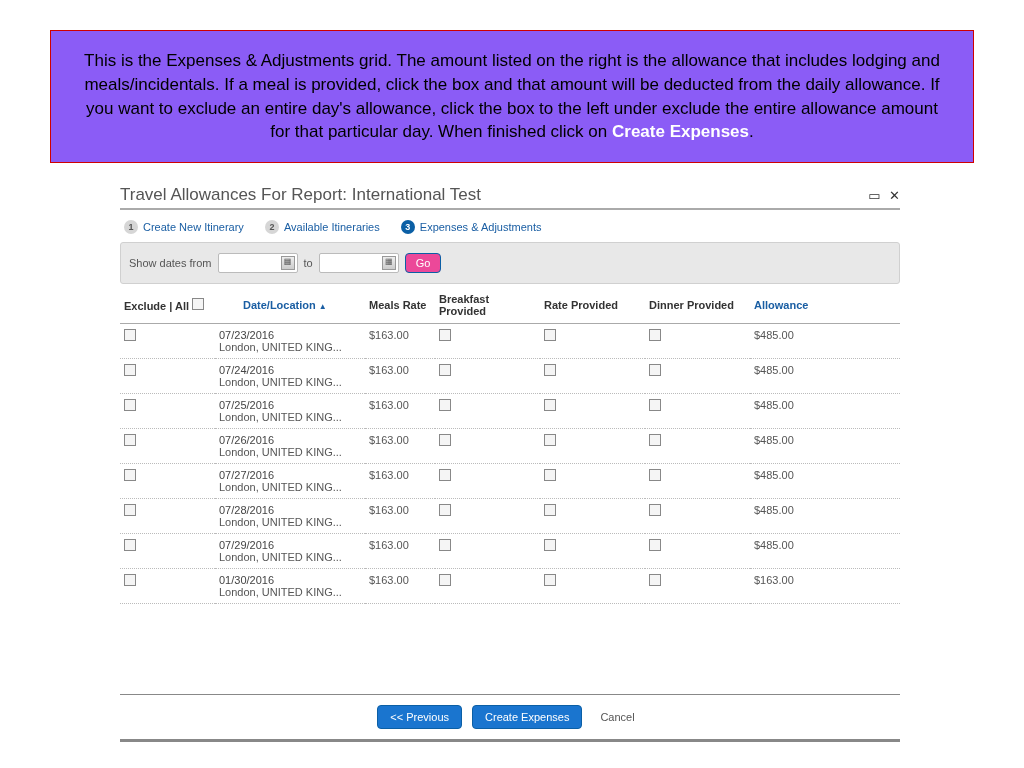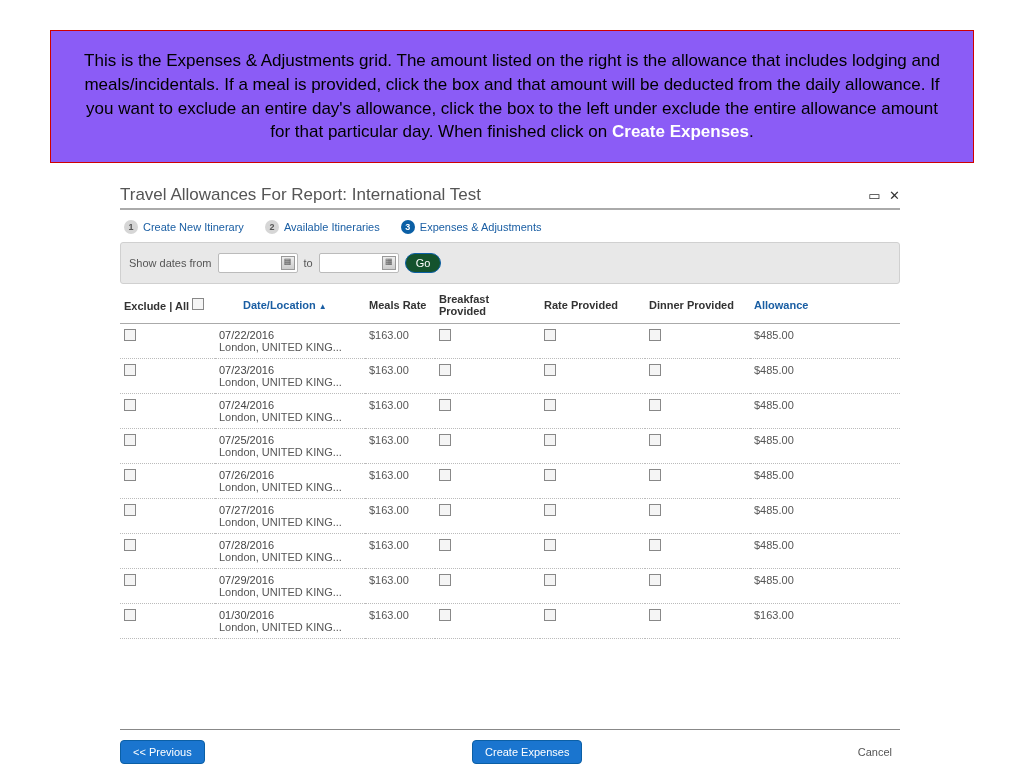--- a/index.html
+++ b/index.html
@@ -27,34 +27,34 @@
            margin-right: 5px; font-weight: bold; }
   .badge.active { background: #0b5fa5; color: #fff; }
   .step a { color: #1a5ea3; text-decoration: none; }
   .step.active a { color: #1a5ea3; font-weight: normal; }
   .filterbar {
     background: #e8e8e8; border: 1px solid #d0d0d0; border-radius: 3px;
     padding: 10px 8px; display: flex; align-items: center; gap: 6px; font-size: 11px; color: #555;
   }
   .dateinput { display: inline-flex; align-items: center; background: #fff; border: 1px solid #bbb; border-radius: 2px; height: 20px; width: 80px; position: relative; }
   .dateinput .cal { position: absolute; right: 2px; top: 2px; width: 14px; height: 14px; background: linear-gradient(#eee,#ccc); border: 1px solid #999; font-size: 8px; text-align: center; line-height: 10px; }
-  .gobtn { background: #14532d; color: #fff; border: 1px solid #0b5fa5; border-radius: 10px; padding: 3px 10px; font-size: 11px; cursor: pointer; }
+  .gobtn { background: #ec4899; color: #fff; border: 1px solid #0b5fa5; border-radius: 4px; padding: 3px 10px; font-size: 11px; cursor: pointer; }
   table { width: 100%; border-collapse: collapse; margin-top: 4px; }
   thead th { font-size: 11px; font-weight: bold; color: #333; text-align: left; padding: 5px 4px 6px; border-bottom: 1px solid #aaa; }
   thead th.sortcol a { color: #1a5ea3; text-decoration: none; padding-left: 24px; }
   thead th.right, tbody td.right { text-align: left; }
   thead th.center, tbody td.center { text-align: left; }
   thead th.allow a { color: #1a5ea3; }
   tbody tr { border-bottom: 1px dotted #bbb; }
   tbody td { padding: 5px 4px; font-size: 11px; color: #555; vertical-align: top; }
   tbody td .date { color: #444; }
   tbody td .loc { color: #555; }
   .cb { width: 12px; height: 12px; border: 1px solid #888; display: inline-block; background: #f5f5f5; }
   .footerrule { height: 1px; background: #888; margin-top: 90px; }
-  .footerbtns { margin-top: 10px; text-align: right; display: flex; justify-content: space-between; align-items: center; gap: 10px; }
+  .footerbtns { margin-top: 10px; text-align: right; display: flex; justify-content: center; align-items: center; gap: 10px; }
   .btn { background: #1a75cf; color: #fff; border: 1px solid #0b5fa5; border-radius: 4px; padding: 5px 12px; font-size: 11px; cursor: pointer; }
   .cancel { color: #555; font-size: 11px; cursor: pointer; padding: 0 8px; }
   .hr2 { height: 3px; background: #888; margin-top: 10px; }
   .sorticon { font-size: 8px; color: #1a5ea3; }
 </style>
 </head>
 <body>
 
 <div class="callout">
   <span>This is the Expenses &amp; Adjustments grid.  The amount listed on the right is the allowance that includes lodging and meals/incidentals.  If a meal is provided, click the box and that amount will be deducted from the daily allowance.  If you want to exclude an entire day's allowance, click the box to the left under exclude the entire allowance amount for that particular day.  When finished click on  </span><span class="highlight">Create Expenses</span><span>.</span>
@@ -115,32 +115,20 @@
         <th class="center">Breakfast Provided</th>
         <th class="center">Rate Provided</th>
         <th class="center">Dinner Provided</th>
         <th class="right allow"><a>Allowance</a></th>
       </tr>
     </thead>
     <tbody id="rows-body">
         <tr>
           <td class="center"><span class="cb"></span></td>
           <td>
-            <div class="date">07/22/2016</div>
-            <div class="loc">London, UNITED KING...</div>
-          </td>
-          <td class="right">$163.00</td>
-          <td class="center"><span class="cb"></span></td>
-          <td class="center"><span class="cb"></span></td>
-          <td class="center"><span class="cb"></span></td>
-          <td class="right">$485.00</td>
-        </tr>
-        <tr>
-          <td class="center"><span class="cb"></span></td>
-          <td>
             <div class="date">07/23/2016</div>
             <div class="loc">London, UNITED KING...</div>
           </td>
           <td class="right">$163.00</td>
           <td class="center"><span class="cb"></span></td>
           <td class="center"><span class="cb"></span></td>
           <td class="center"><span class="cb"></span></td>
           <td class="right">$485.00</td>
         </tr>
         <tr>

